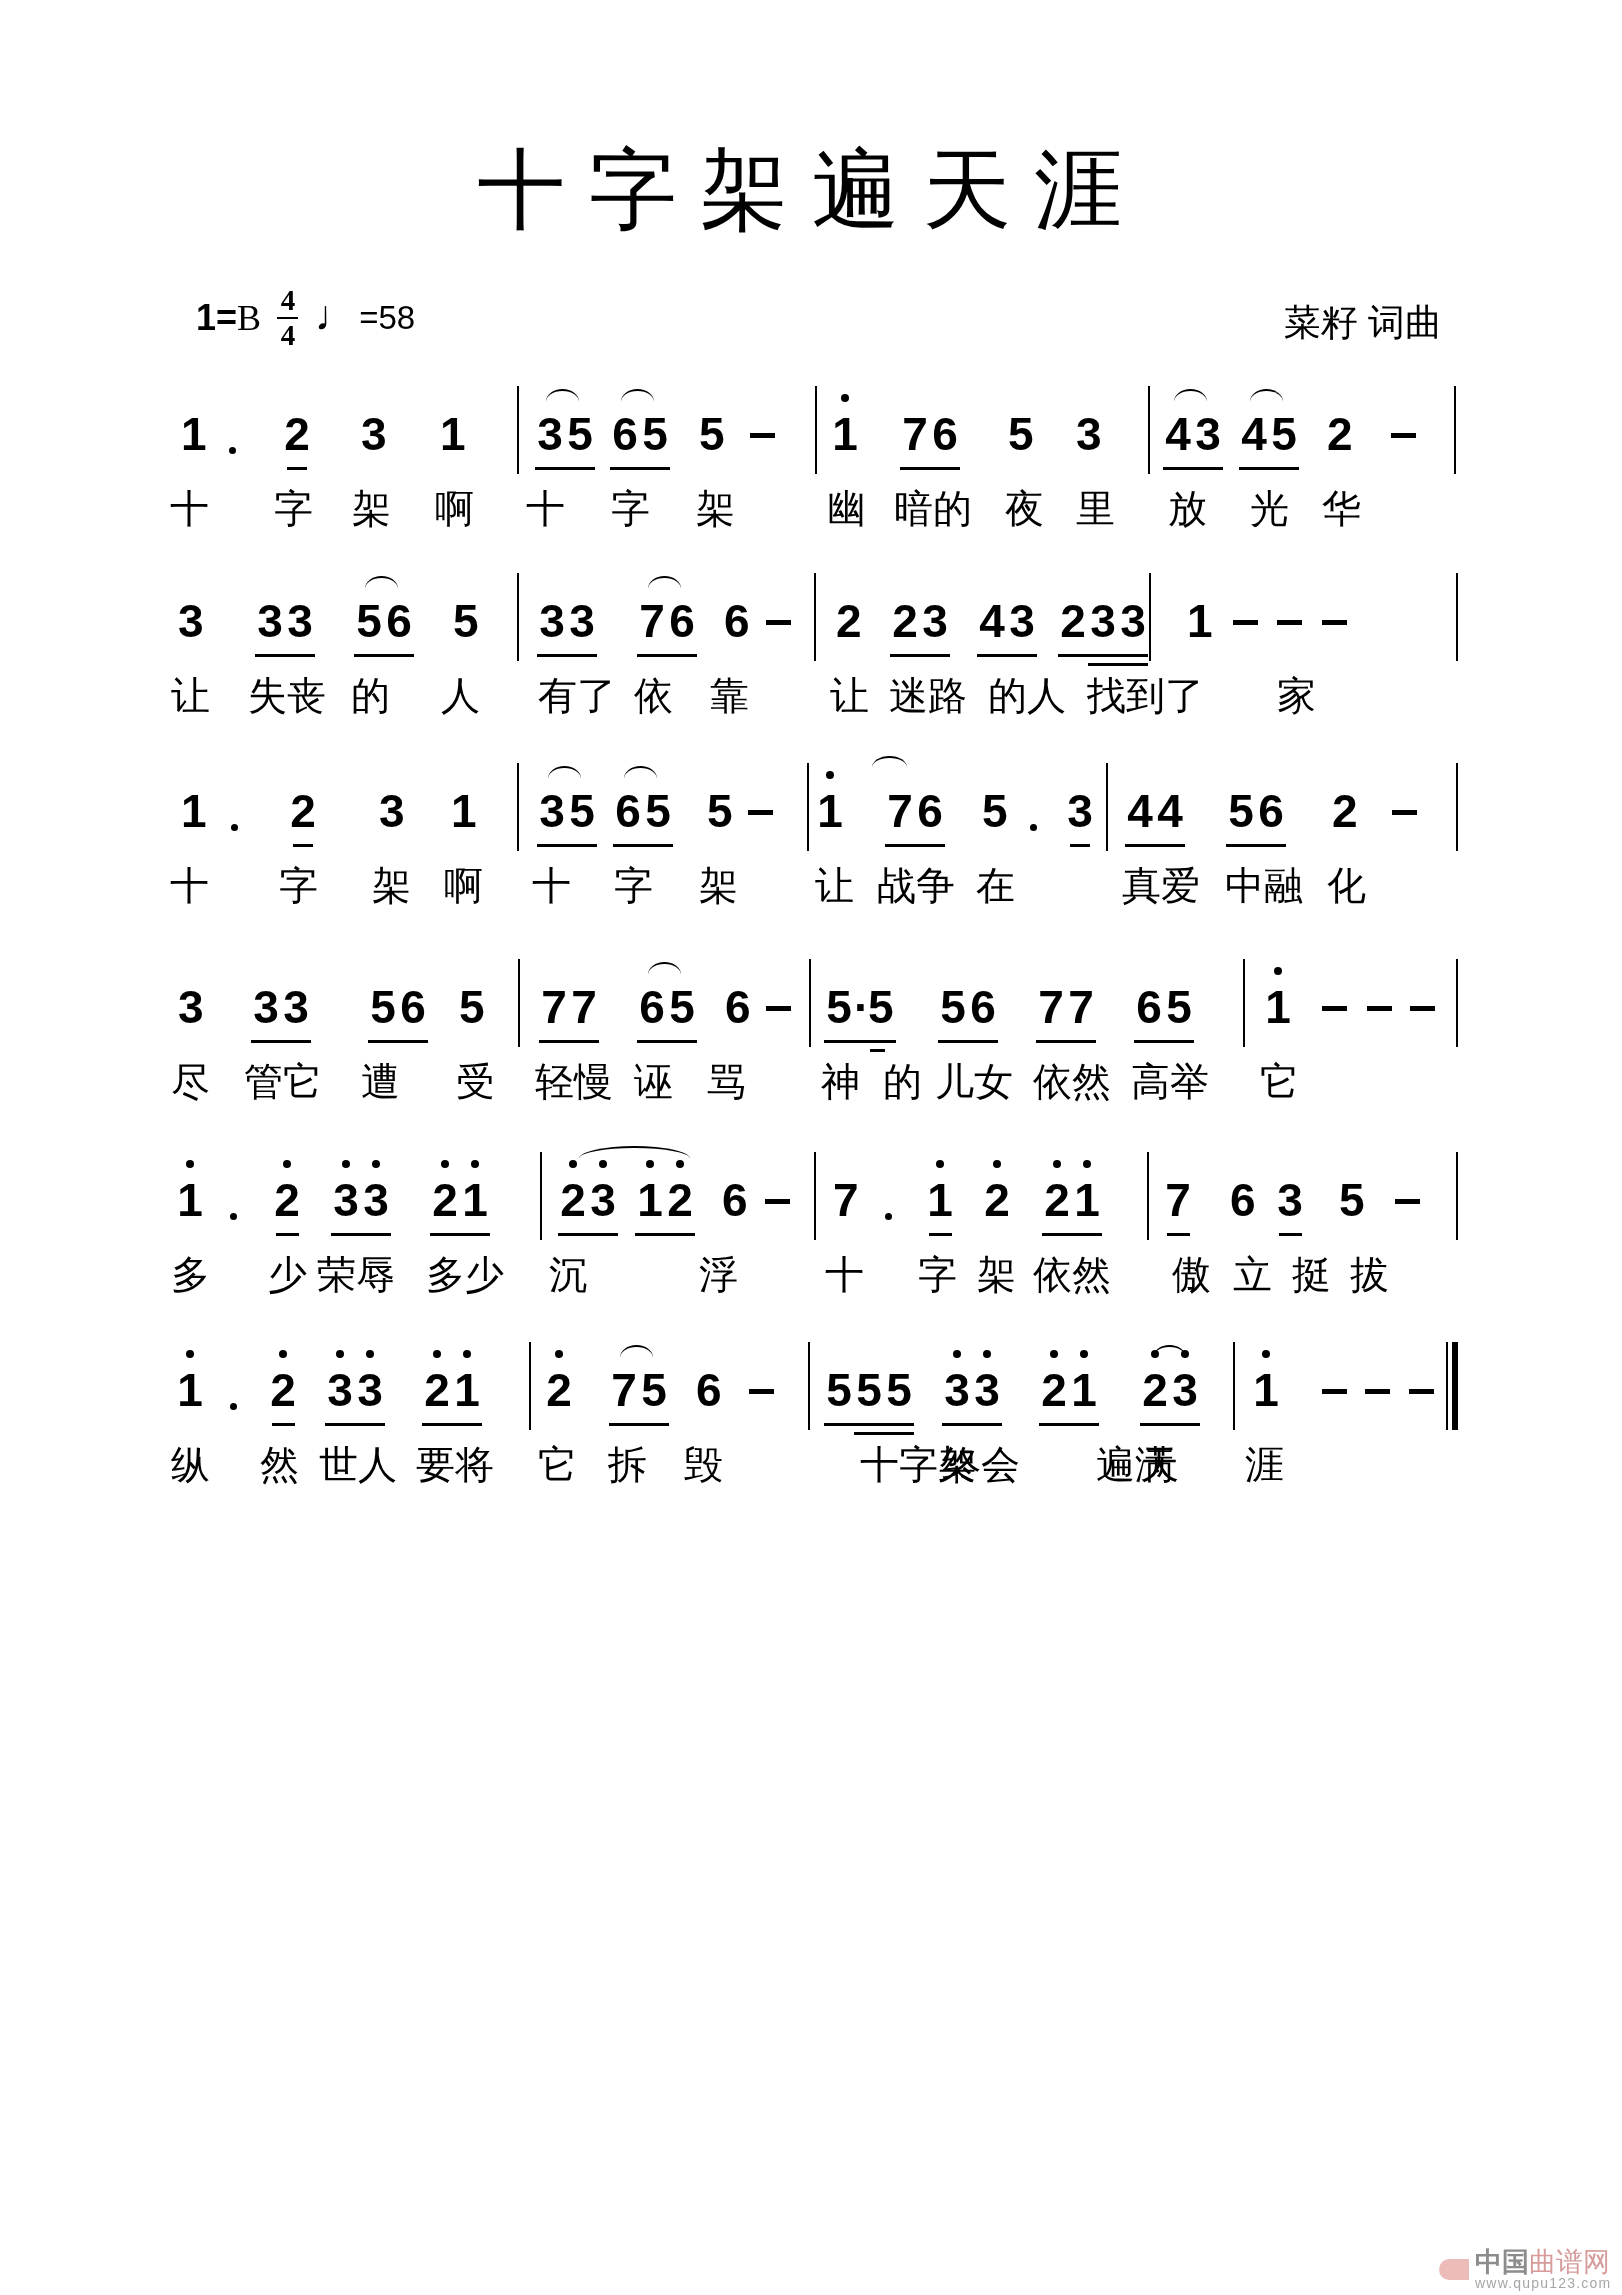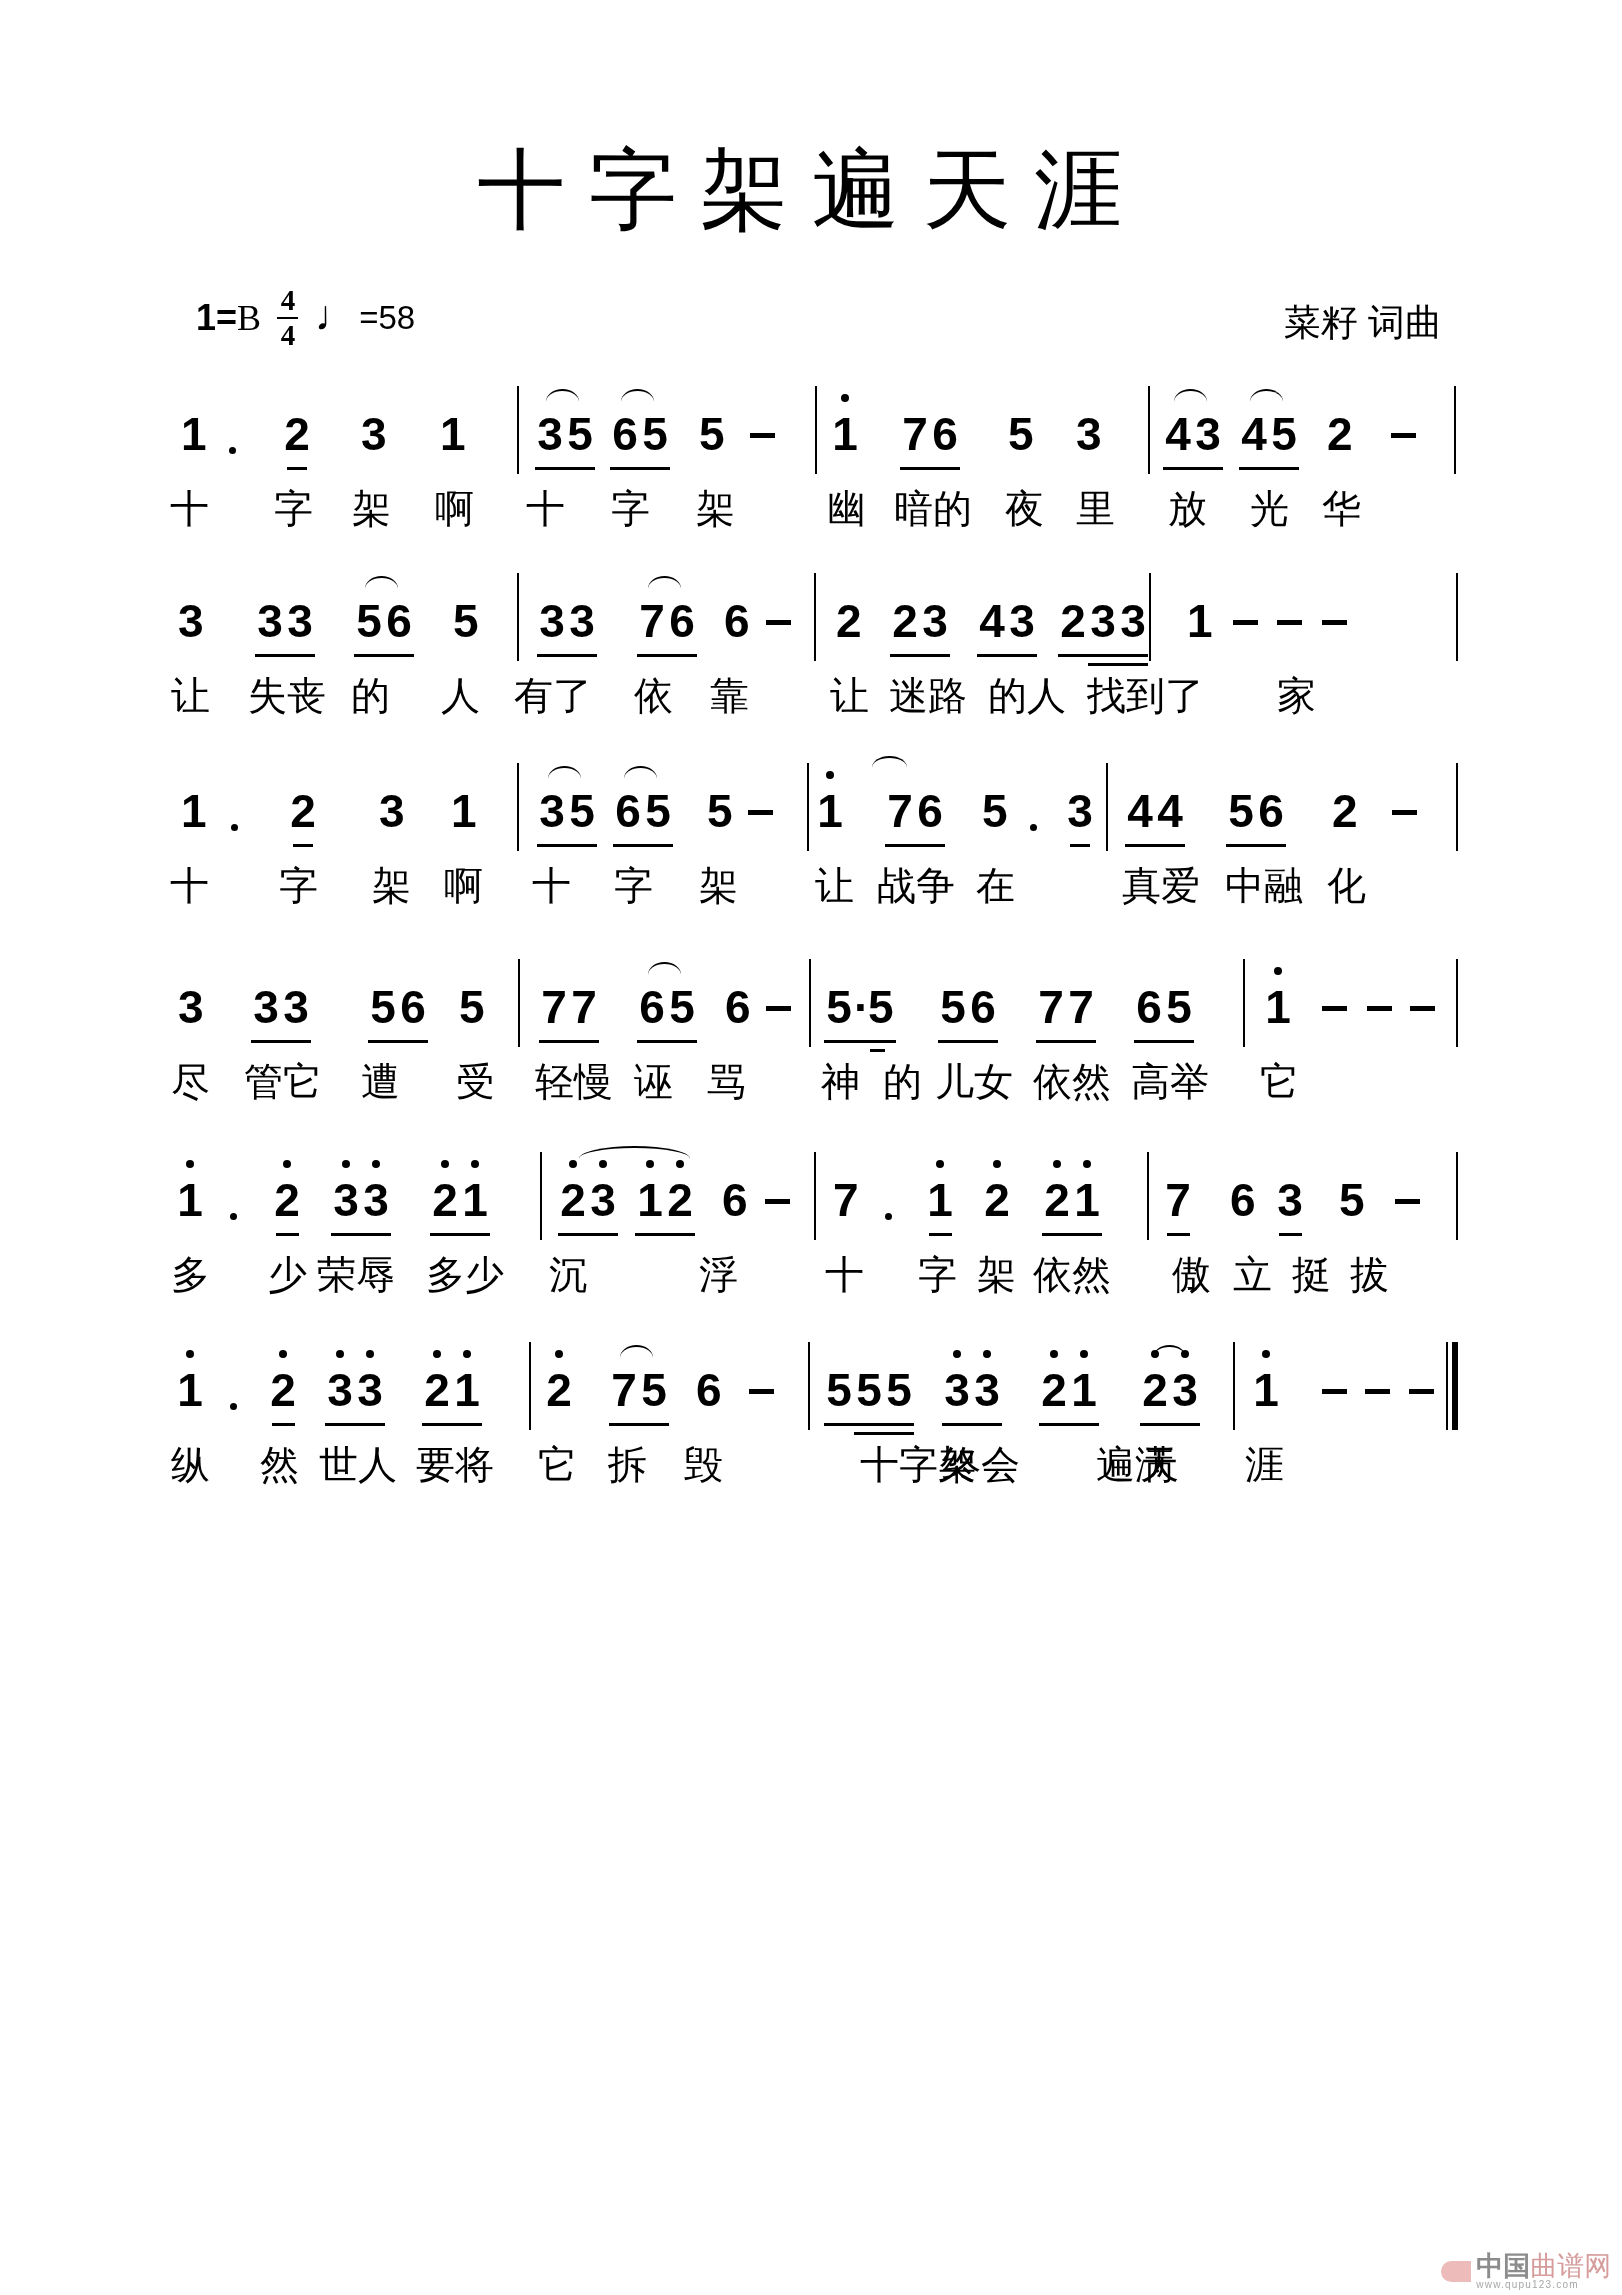--- a/index.html
+++ b/index.html
@@ -31,21 +31,21 @@
   .barline { position:absolute; top:0; width:2.3px; height:88px; background:#000; }
   .final1 { position:absolute; top:0; width:2.3px; height:88px; background:#000; }
   .final2 { position:absolute; top:0; width:5.8px; height:88px; background:#000; }
   .lyr { position:absolute; top:99px; font-size:39px; line-height:47px; white-space:nowrap; }
 
   .watermark { position:absolute; right:11.7px; bottom:4.7px; display:flex; align-items:center; gap:5.8px; opacity:0.75; }
   .wm-logo { width:30px; height:21px; border-radius:10.5px 0 0 10.5px; background:#e8a5a3; }
   .wm-text { display:flex; flex-direction:column; line-height:1; }
   .wm-cn { font-family:"Liberation Serif",serif; font-size:27px; color:#c97c7c; }
   .wm-cn b { color:#666; }
-  .wm-url { font-size:10px; color:#888; letter-spacing:1.2px; }
+  .wm-url { font-size:14px; color:#888; letter-spacing:1.2px; }
 </style>
 </head>
 <body>
 
 <div class="title">十字架遍天涯</div>
 
 <div class="meta-left">
   <span class="key"><span>1=</span><span class="b">B</span></span>
   <span class="timesig">
     <span>4</span>
@@ -186,21 +186,21 @@
     <span class="tok" style="left:1187px">1</span>
     <span class="dash" style="left:1233px"></span>
     <span class="dash" style="left:1277px"></span>
     <span class="dash" style="left:1322px"></span>
     <span class="barline" style="left:1456px"></span>
   </div>
   <span class="lyr" style="left:171px">让</span>
   <span class="lyr" style="left:248px">失丧</span>
   <span class="lyr" style="left:351px">的</span>
   <span class="lyr" style="left:441px">人</span>
-  <span class="lyr" style="left:514px">有了</span>
+  <span class="lyr" style="left:538px">有了</span>
   <span class="lyr" style="left:634px">依</span>
   <span class="lyr" style="left:710px">靠</span>
   <span class="lyr" style="left:830px">让</span>
   <span class="lyr" style="left:889px">迷路</span>
   <span class="lyr" style="left:988px">的人</span>
   <span class="lyr" style="left:1087px">找到了</span>
   <span class="lyr" style="left:1277px">家</span>
 </div>
 
 <div class="row" style="top:763px;">

